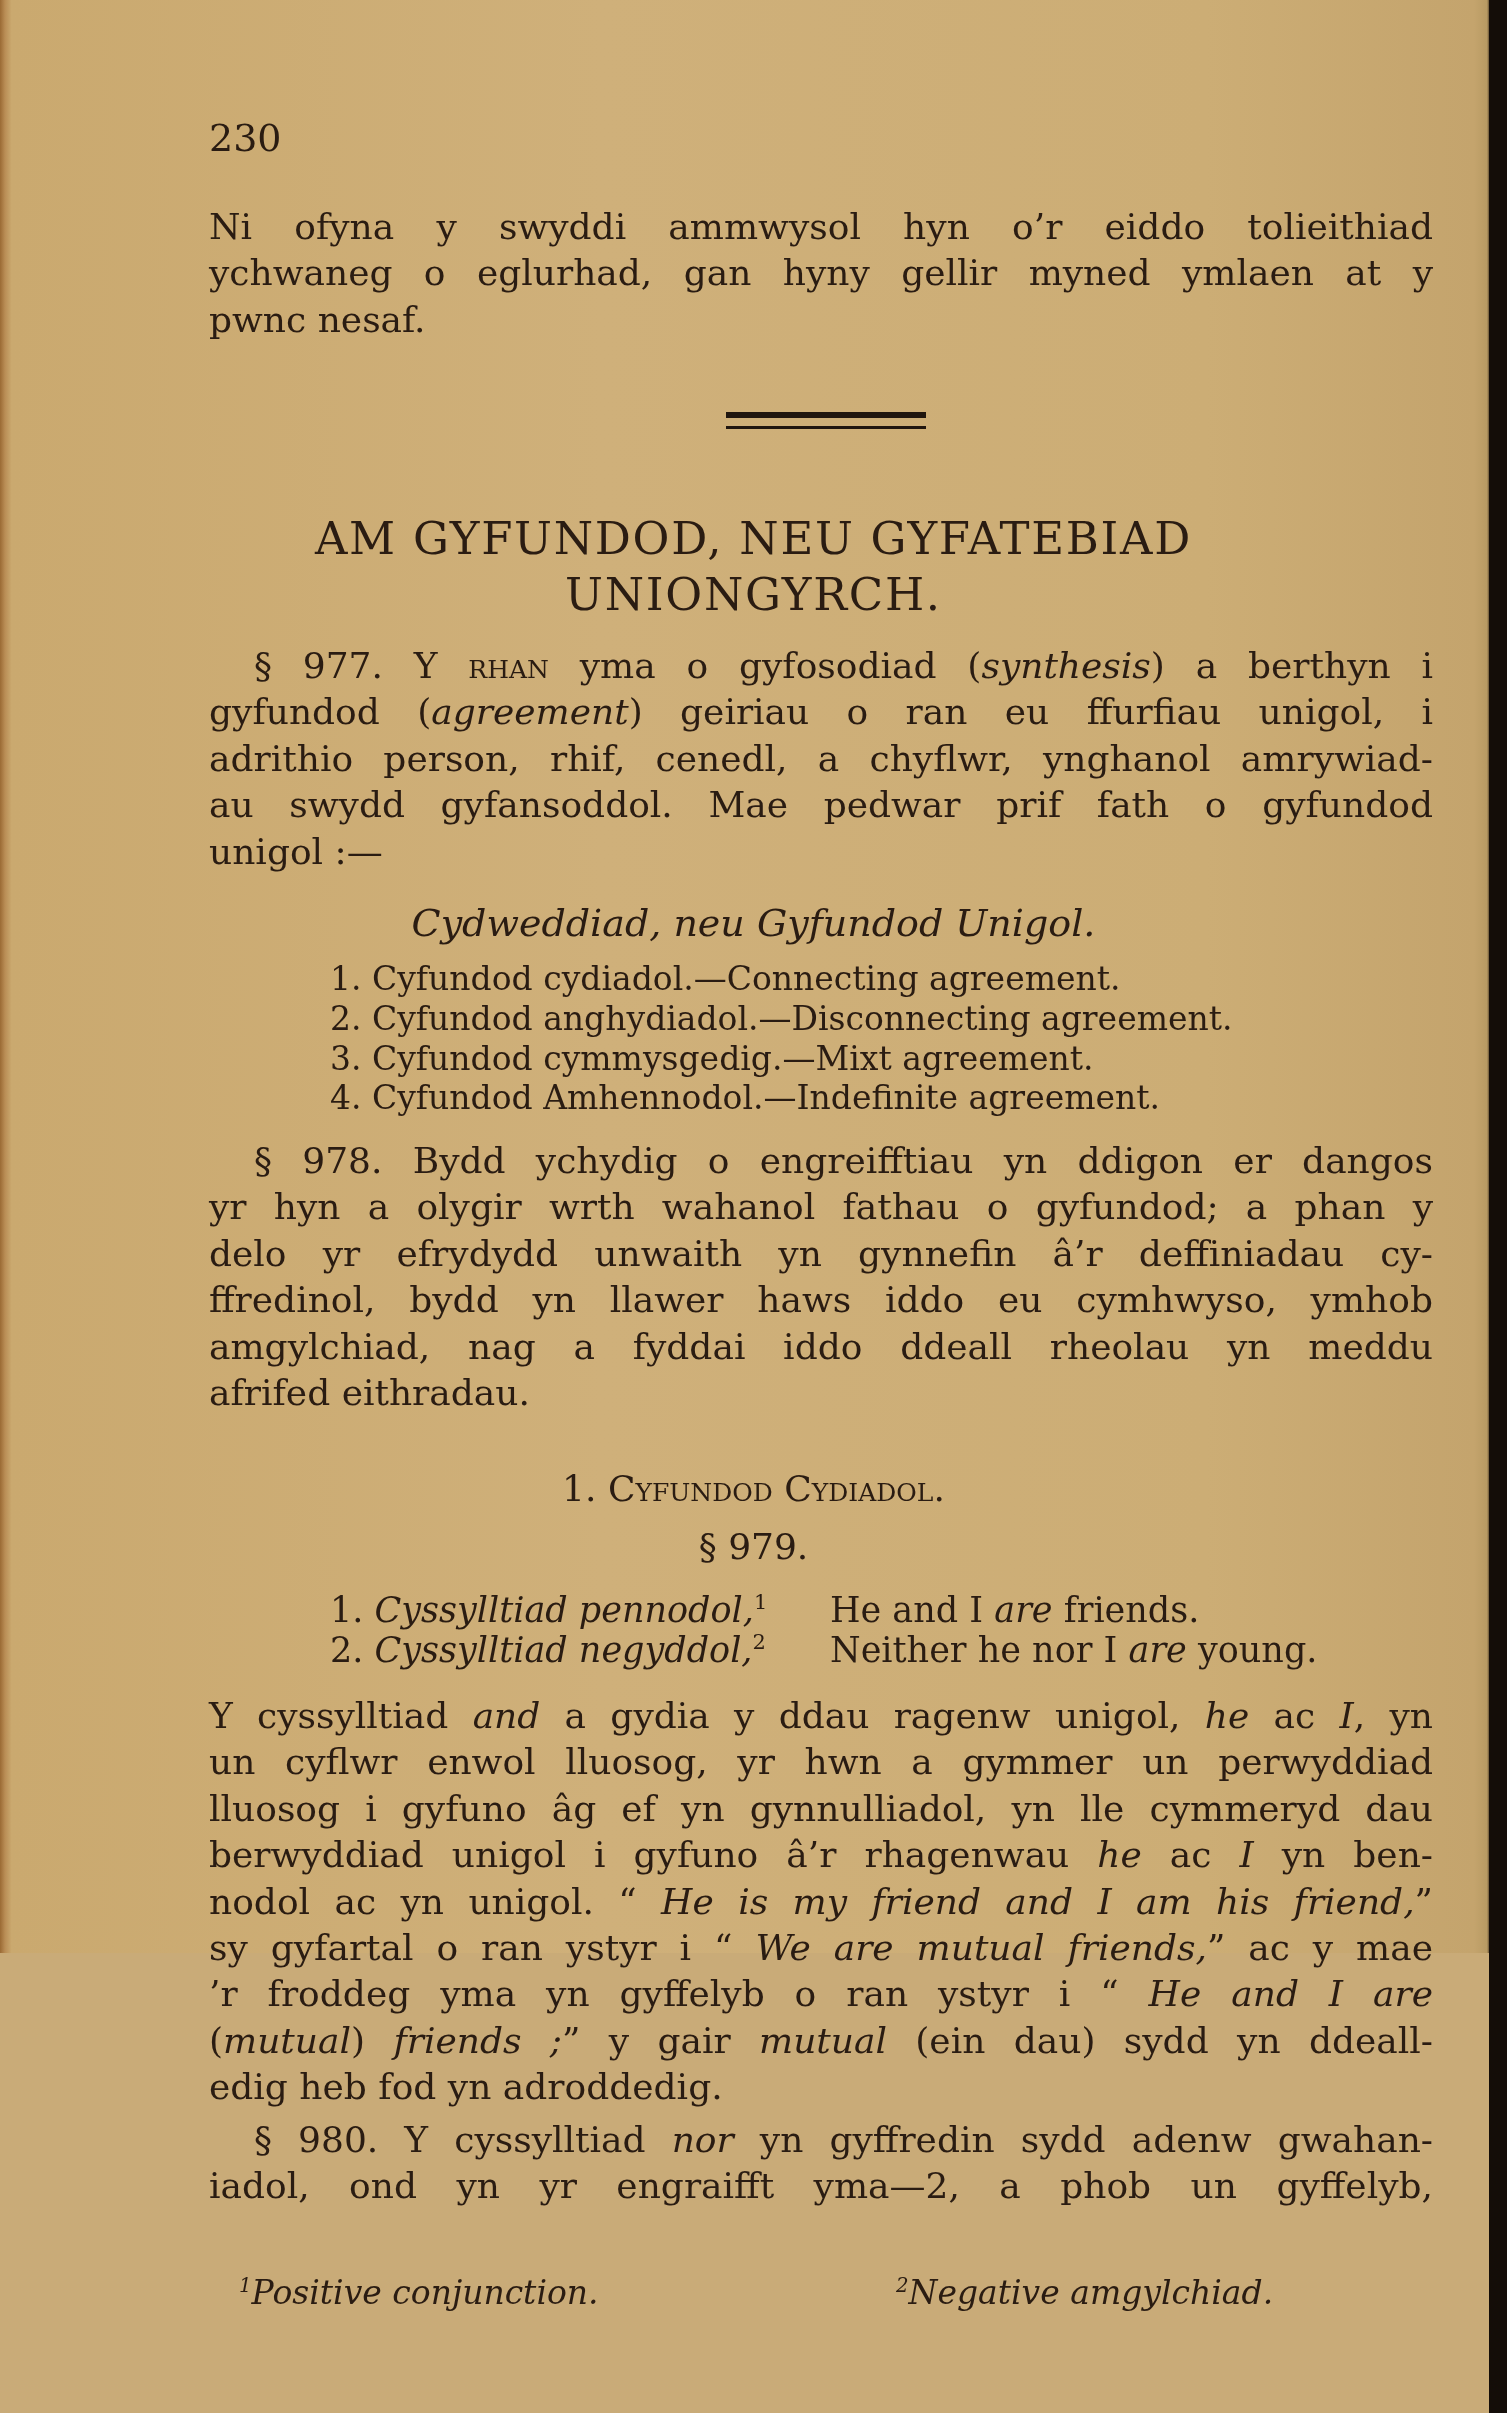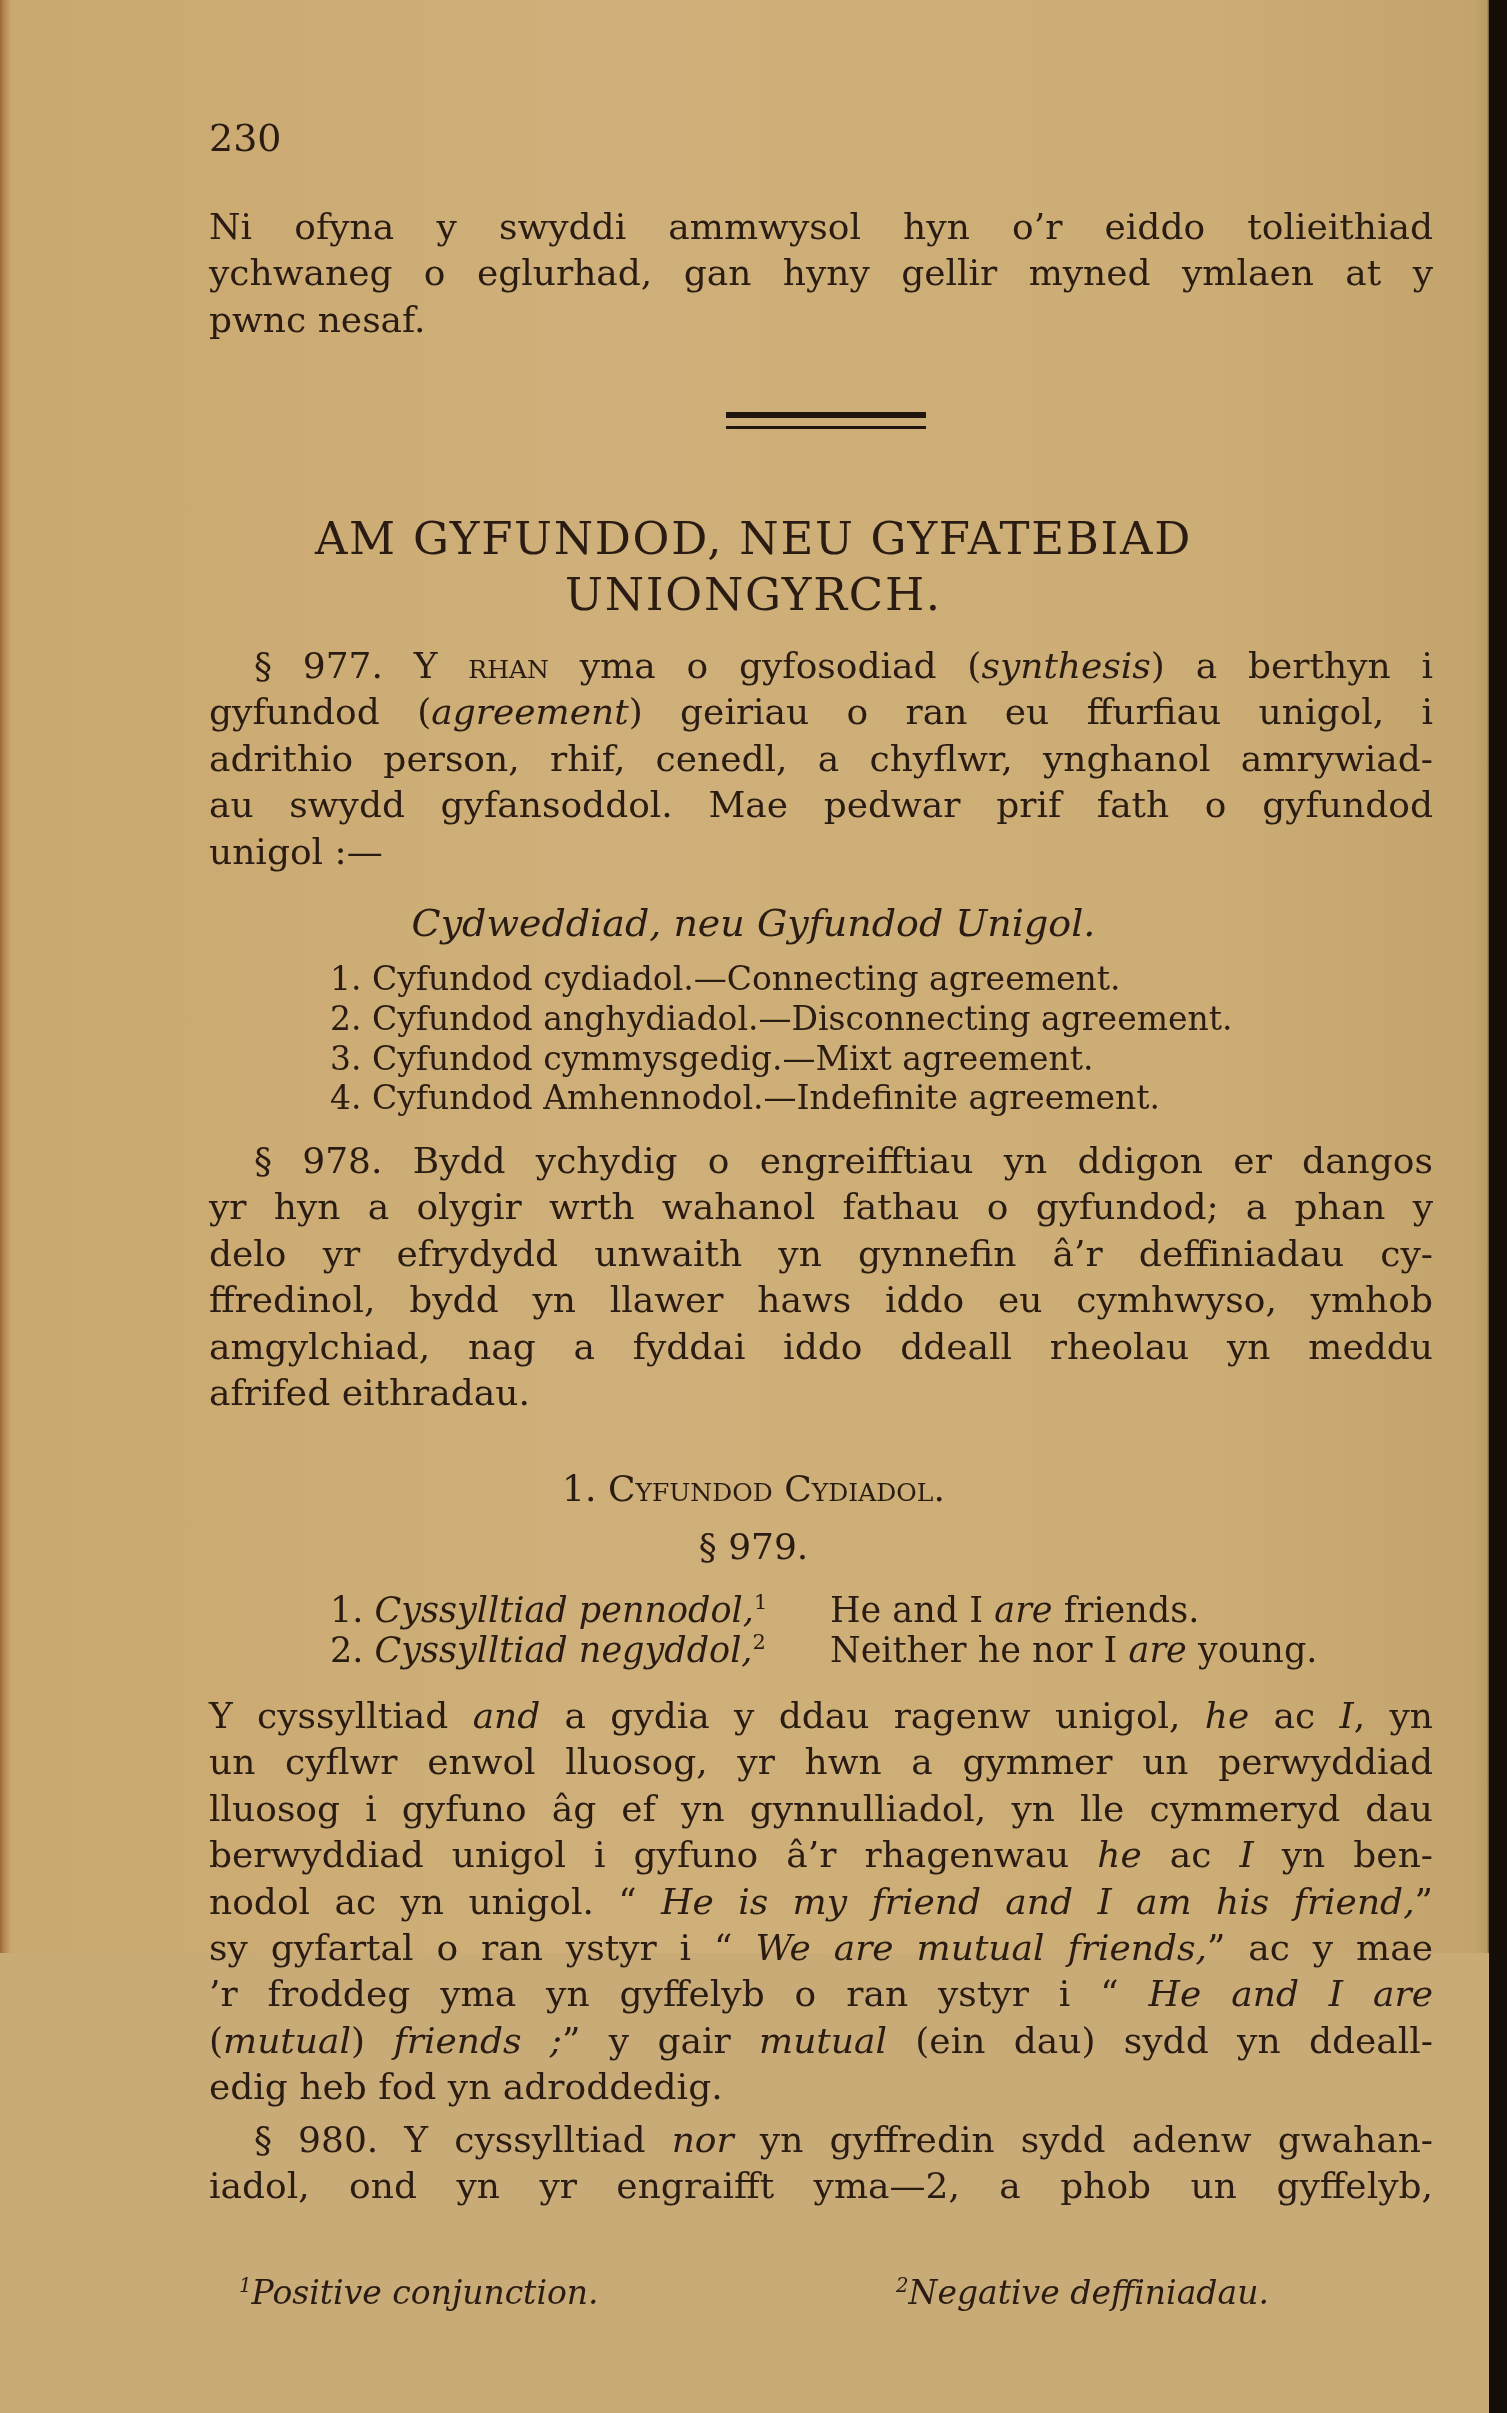--- a/index.html
+++ b/index.html
@@ -124,16 +124,16 @@
     <div class="line" style="top:0;left:45px;width:1179px">
       <span>§ 980. Y cyssylltiad </span><i>nor</i><span> yn gyffredin sydd adenw gwahan-</span>
     </div>
     <div class="line" style="top:46px">iadol, ond yn yr engraifft yma—2, a phob un gyffelyb,</div>
   </div>
 
   <div class="fn" style="left:239px;top:2273px">
     <sup>1</sup><span>Positive conjunction.</span>
   </div>
   <div class="fn" style="left:896px;top:2273px">
-    <sup>2</sup><span>Negative deffiniadau.</span>
+    <sup>2</sup><span>Negative amgylchiad.</span>
   </div>
 </div>
 
 
 </body></html>

